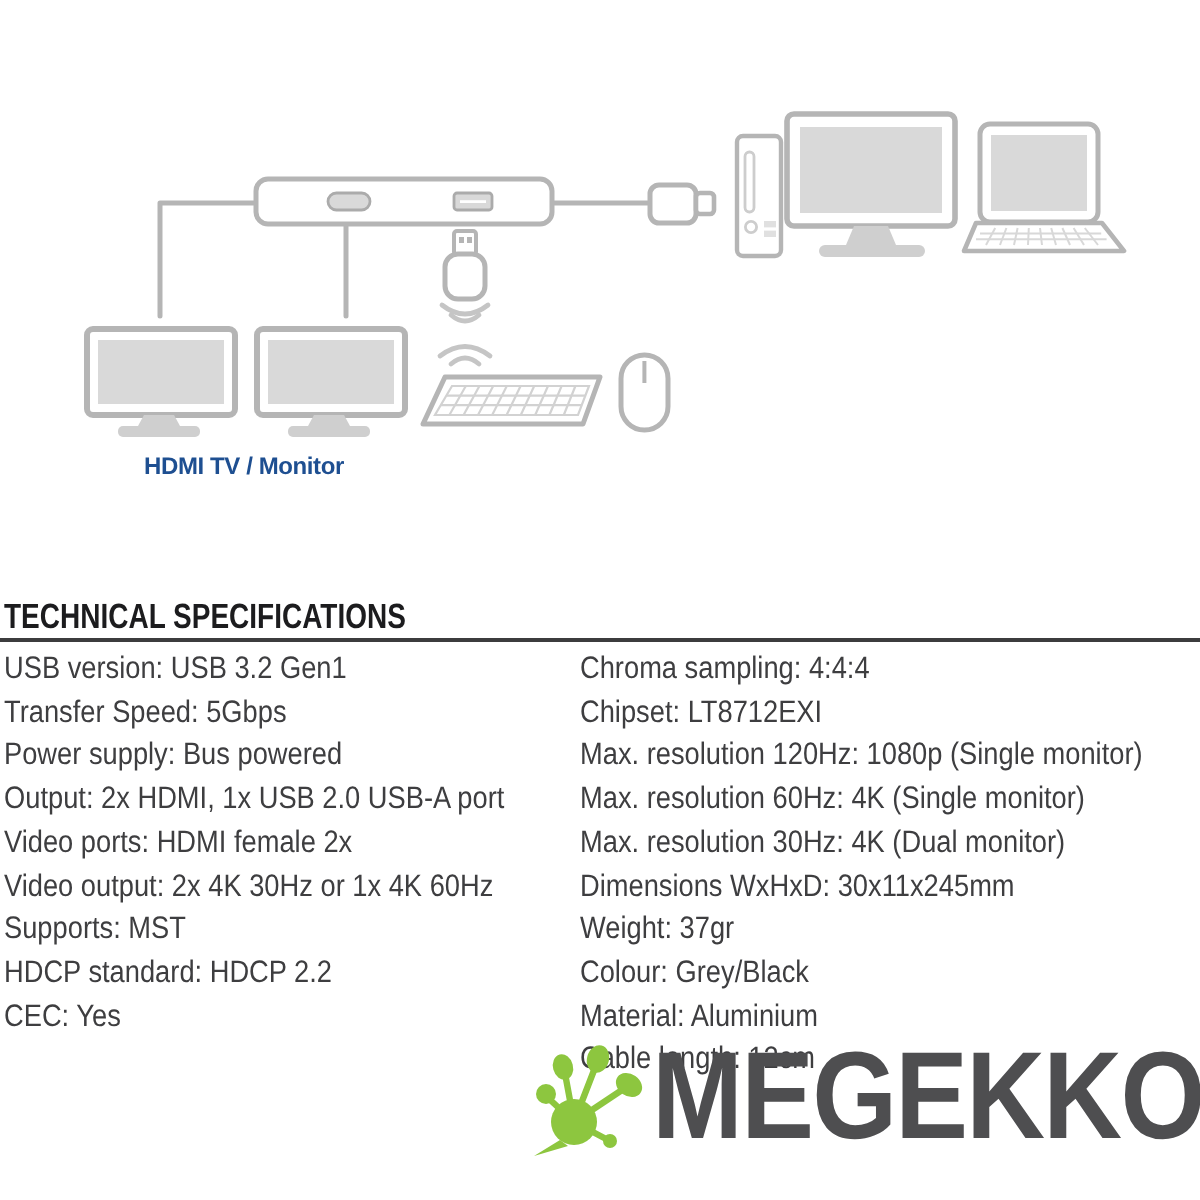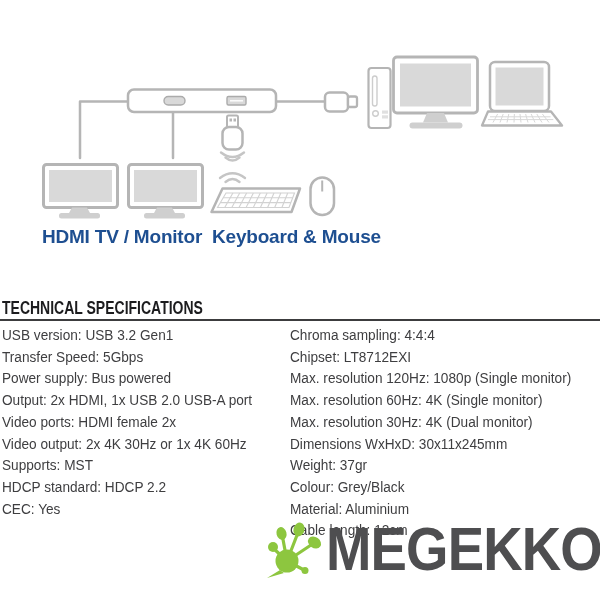--- a/index.html
+++ b/index.html
@@ -1,19 +1,19 @@
 <!DOCTYPE html>
 <html><head>
 <meta charset="utf-8">
 <style>
   html,body{margin:0;padding:0;}
   body{font-family:"Liberation Sans", sans-serif; background:#ffffff;}
   #canvas{position:relative; width:600px; height:600px; background:#ffffff; overflow:hidden;}
   #diagram-svg{position:absolute; left:0; top:0;}
-  .blue-label{position:absolute; top:226px; font-size:19px; font-weight:bold; color:#1e4f91;
+  .blue-label{position:absolute; top:226px; font-size:12px; font-weight:bold; color:#1e4f91;
     text-align:center; letter-spacing:-0.2px; white-space:nowrap;}
   #label-monitors{left:38px; width:168px;}
   #label-peripherals{left:212px; width:154px;}
   #spec-heading{position:absolute; left:2px; top:297px; font-size:17.5px; font-weight:bold;
     color:#1c1c1e; line-height:22px; transform:scaleX(0.8); transform-origin:left top; white-space:nowrap;}
   #spec-rule{position:absolute; left:0; top:319px; width:600px; height:2px; background:#3c3c3e;}
   .spec-col{position:absolute; top:324px; font-size:15.5px; line-height:21.7px; color:#3e3e40;
     transform:scaleX(0.88); transform-origin:left top; white-space:nowrap;}
   #spec-col-left{left:2px; width:340px;}
   #spec-col-right{left:290px; width:352px;}
@@ -128,21 +128,20 @@
         <line x1="520" y1="114" x2="521" y2="122.5"></line>
         <line x1="525.6" y1="114" x2="528" y2="122.5"></line>
         <line x1="531.2" y1="114" x2="535" y2="122.5"></line>
         <line x1="536.8" y1="114" x2="542" y2="122.5"></line>
         <line x1="542.4" y1="114" x2="549" y2="122.5"></line>
       </g>
     </g>
   </svg>
 
   <div id="label-monitors" class="blue-label">HDMI TV / Monitor</div>
-  <div id="label-peripherals" class="blue-label">Keyboard &amp; Mouse</div>
 
   <div id="spec-heading">TECHNICAL SPECIFICATIONS</div>
   <div id="spec-rule"></div>
 
   <div id="spec-col-left" class="spec-col">
     <div class="spec-row">USB version: USB 3.2 Gen1</div>
     <div class="spec-row">Transfer Speed: 5Gbps</div>
     <div class="spec-row">Power supply: Bus powered</div>
     <div class="spec-row">Output: 2x HDMI, 1x USB 2.0 USB-A port</div>
     <div class="spec-row">Video ports: HDMI female 2x</div>

